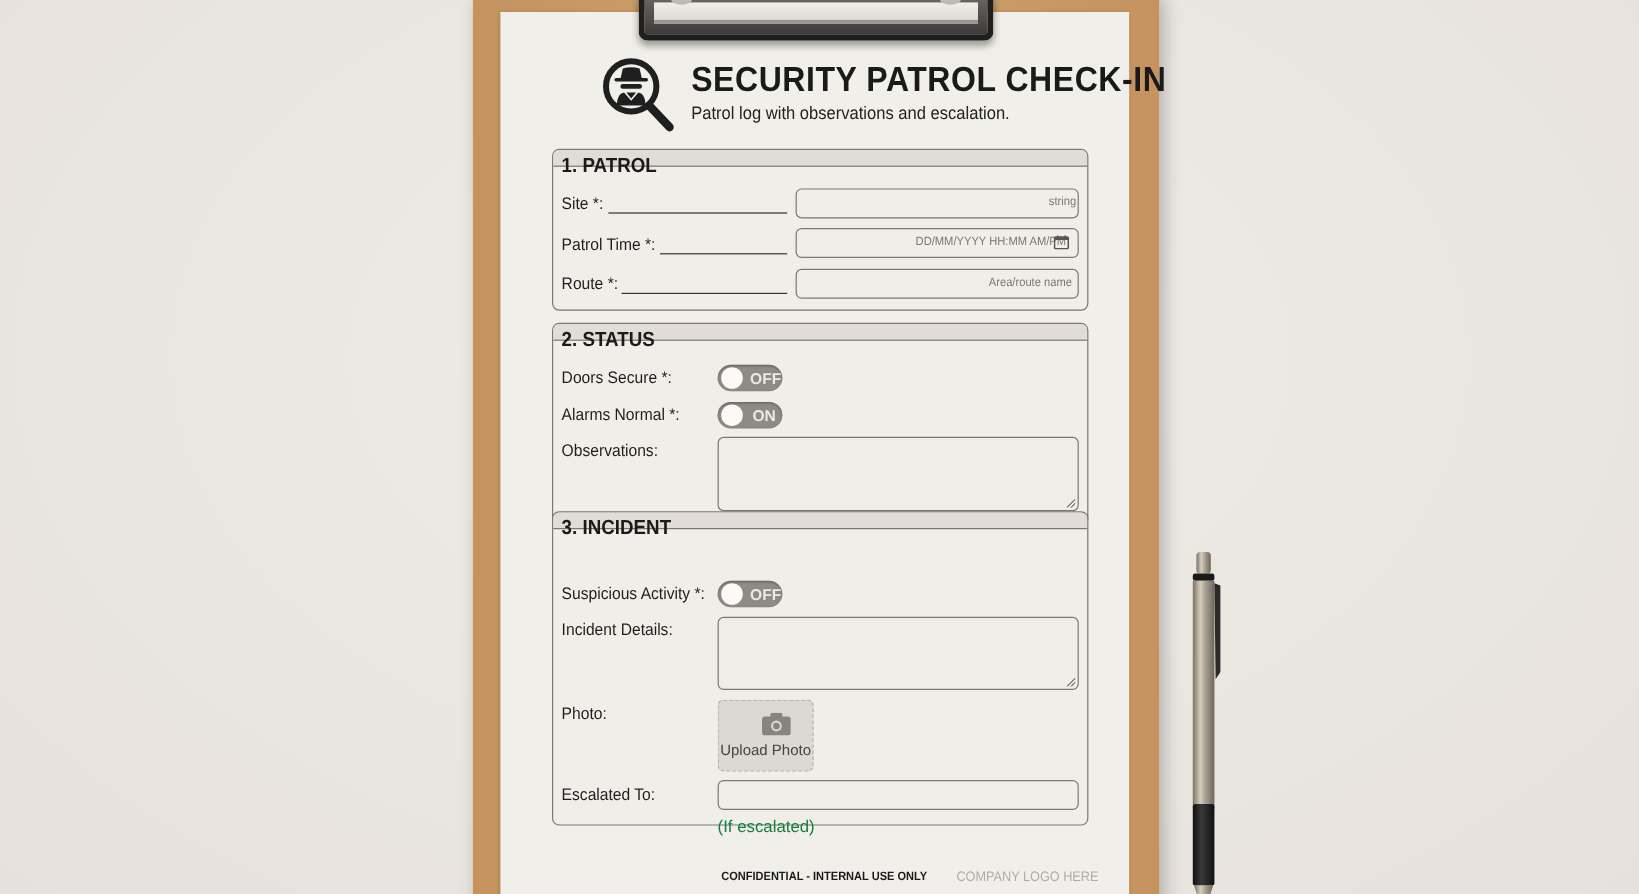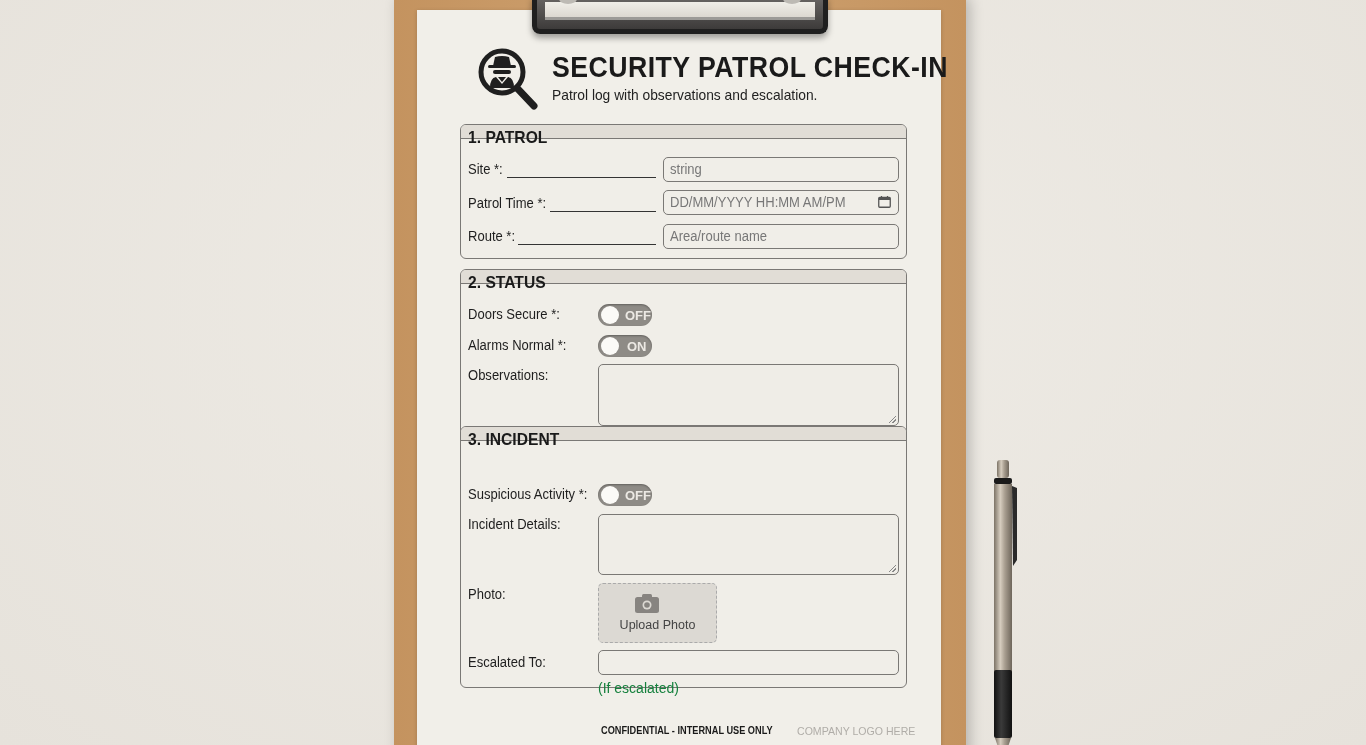--- a/index.html
+++ b/index.html
@@ -34,21 +34,21 @@
     border: 5px solid #1f1f1f; border-top: none;
     box-shadow: 0 4px 6px rgba(0,0,0,.35);
   }
   .clip-inner {
     position: absolute; left: 8px; right: 8px; top: 6px; height: 18px;
     background: linear-gradient(#f0eee8, #dcd8d1);
     border-bottom: 3px solid #9c9a97;
   }
   .rivet { position:absolute; top:-2px; width:18px; height:10px; border-radius:50%; background:#bdbab4; }
 
-  .header { position: absolute; left: 476px; top: 46px; width: 440px; height: 70px; }
+  .header { position: absolute; left: 500px; top: 46px; width: 440px; height: 70px; }
   .logo { position: absolute; left: 0; top: 0; width: 64px; height: 66px; }
   .title {
     position: absolute; left: 76px; top: 5px;
     font-family: "Liberation Sans", sans-serif; font-weight: 700;
     font-size: 29px; letter-spacing: 0.5px; color: #1a1a1a;
     transform: scaleX(0.92); transform-origin: left;
     white-space: nowrap;
   }
   .subtitle {
     position: absolute; left: 76px; top: 40px; font-size: 15px; color: #222;
@@ -66,22 +66,23 @@
     color: #1a1a1a;
   }
   .section-head span { display:inline-block; transform: scaleX(0.92); transform-origin:left; }
   .lbl {
     position: absolute; font-size: 14px; color: #1e1e1e; white-space: nowrap;
     transform: scaleX(0.93); transform-origin: left;
   }
   .underline { position: absolute; height: 1px; background: #333; }
   .input {
     position: absolute; height: 25px; border: 1.5px solid #7a7875; border-radius: 5px;
-    background: #f0eee8; font-size: 14px; color: #777; padding-left: 6px; line-height: 22px;
+    background: #f0eee8; font-size: 10px; color: #777; padding-left: 6px; line-height: 22px;
     font-family: "Liberation Sans", sans-serif;
+    text-align: right;
   }
   .input .ph { display:inline-block; transform: scaleX(0.93); transform-origin:left; }
   .textarea {
     position: absolute; border: 1.5px solid #7a7875; border-radius: 5px; background: #efede7;
   }
   .grip {
     position:absolute; right:2px; bottom:2px; width:7px; height:7px;
     background: linear-gradient(135deg, transparent 45%, #888 45% 55%, transparent 55% 70%, #888 70% 80%, transparent 80%);
   }
   .toggle {
@@ -90,21 +91,21 @@
   }
   .toggle .knob {
     position: absolute; left: 3px; top: 2px; width: 18px; height: 18px; border-radius: 50%;
     background: #fbfaf7;
   }
   .toggle .tlabel {
     position: absolute; left: 27px; top: 4px; font-size: 13px; font-weight: 700; color: #ece9e4;
   }
   .calendar { position: absolute; right: 7px; top: 5px; width: 13px; height: 12px; }
   .upload {
-    position: absolute; width: 119px; height: 60px; border: 1px dashed #aaa; border-radius: 5px;
+    position: absolute; width: 80px; height: 60px; border: 1px dashed #aaa; border-radius: 5px;
     background: #dcd9d3; text-align: center;
   }
   .upload .cam { position:absolute; left: 36px; top: 10px; }
   .upload .ulbl {
     position:absolute; left:0; right:0; top: 34px; font-size: 12.5px; color: #444;
   }
   .hint { position: absolute; font-size: 14px; color: #15803d; }
   .footer-conf {
     position: absolute; left: 601px; top: 725px; font-size: 10px; font-weight: 700; color: #1a1a1a;
     transform: scaleX(0.92); transform-origin:left; white-space: nowrap;

